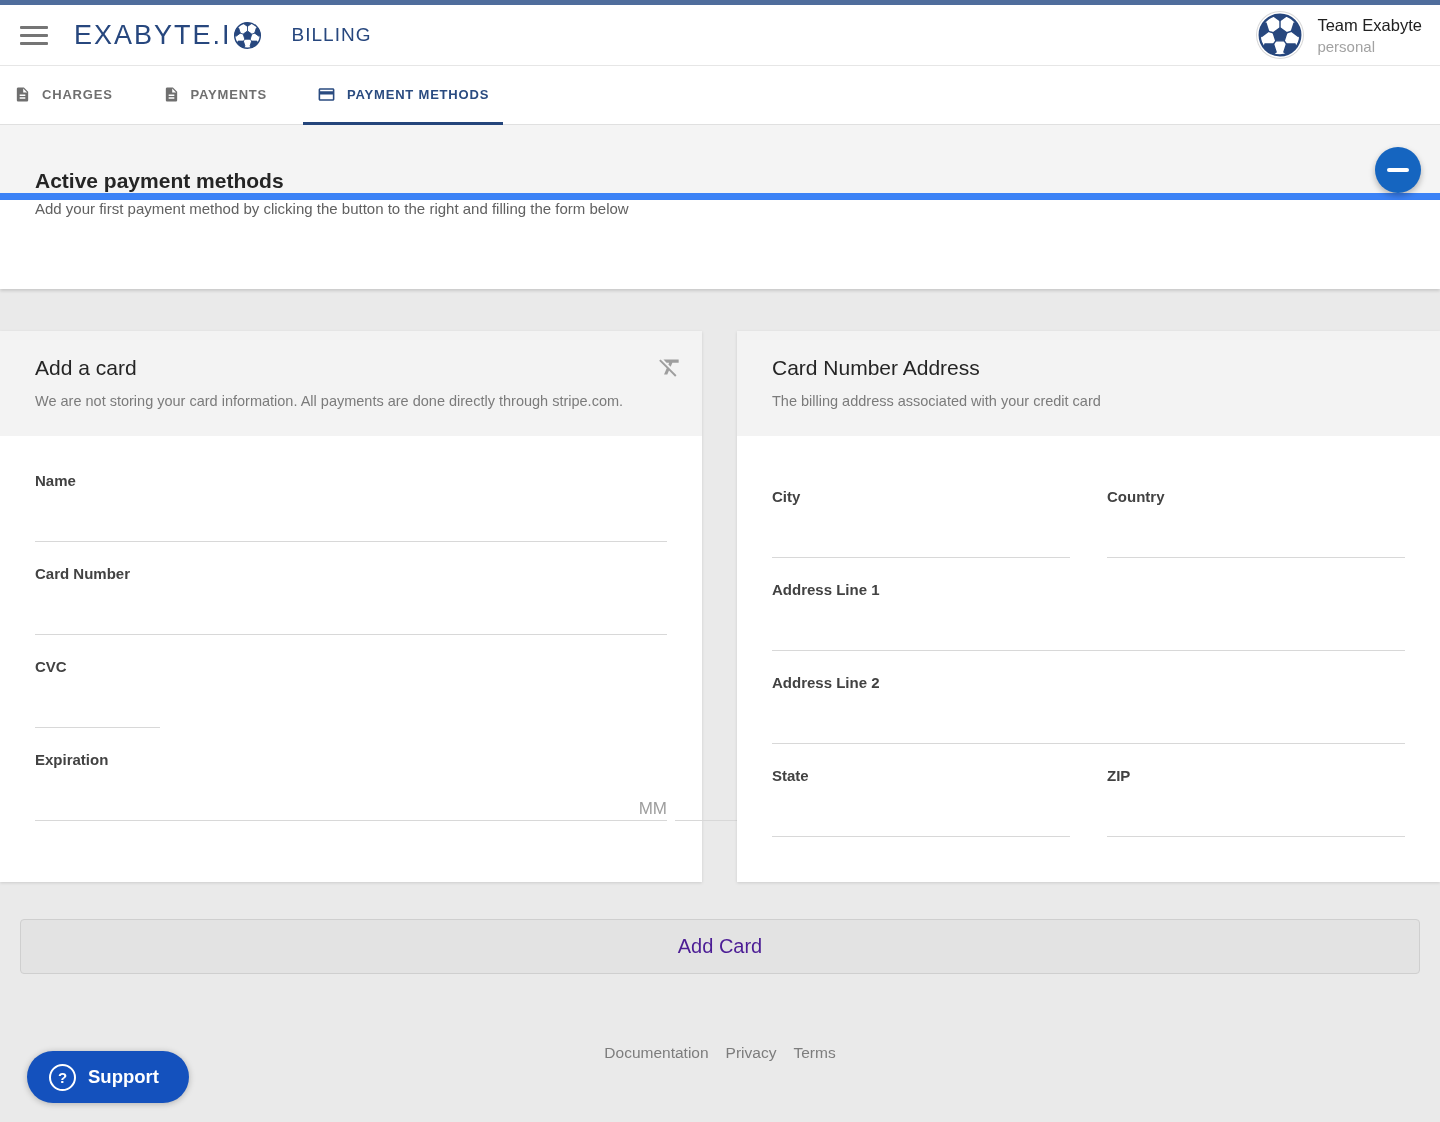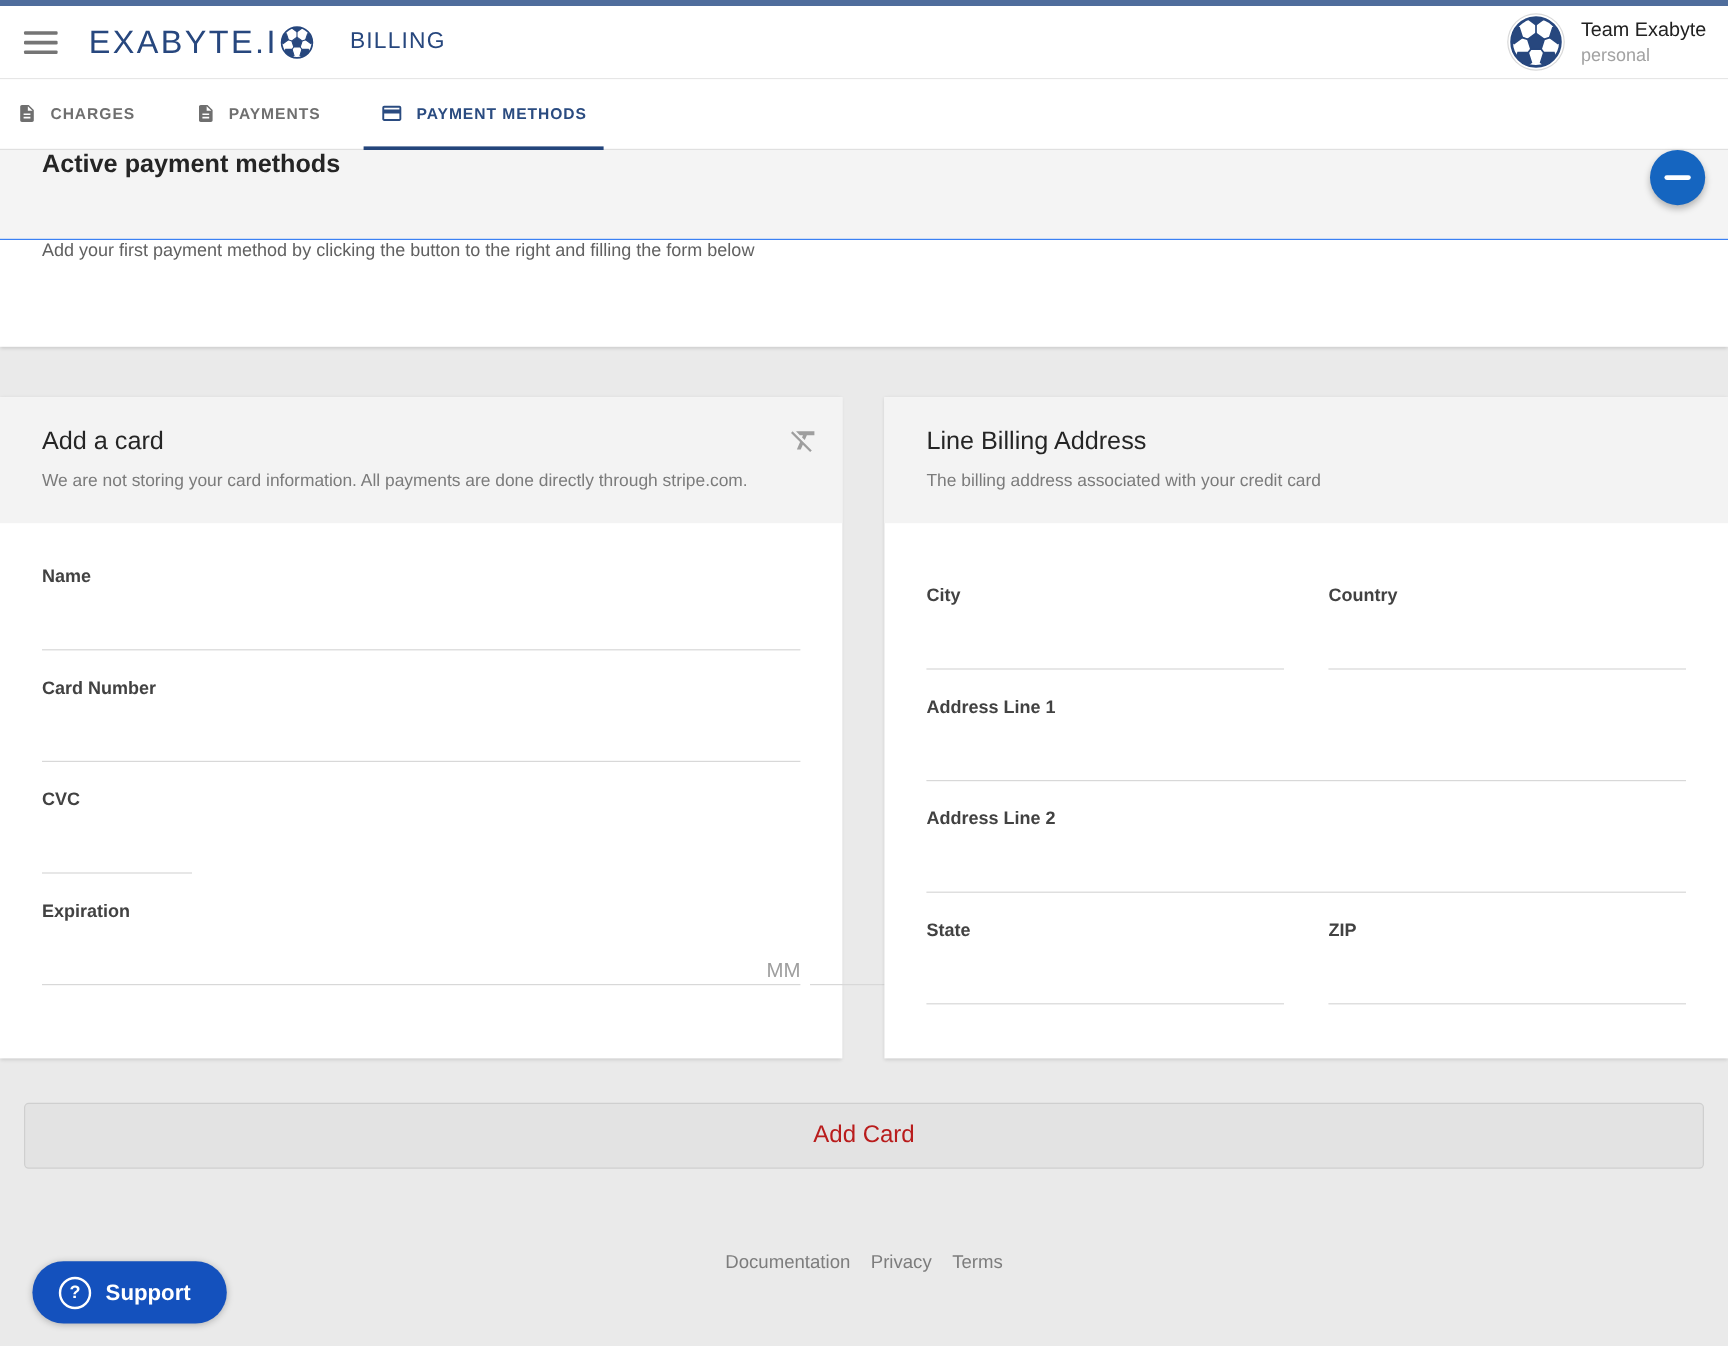--- a/index.html
+++ b/index.html
@@ -40,23 +40,23 @@
     padding:0 14px; margin-right:22px;
     font-size:13px; font-weight:bold; letter-spacing:0.8px;
     color:#6f6f6f; cursor:pointer; border-bottom:3px solid transparent;
     margin-bottom:-1px;
   }
   .tab svg { flex:none; }
   .tab.active { color:#2A4B80; border-bottom:3px solid #24457B; }
   
   .section-head {
     height:75px; background:#f4f4f4;
-    display:flex; align-items:flex-start;
+    display:flex; align-items:flex-end;
     padding:0 19px 0 35px;
-    border-bottom:1px solid #3b82f6;
+    border-bottom:7px solid #3b82f6;
   }
   .section-title { font-size:21px; color:#252525; }
   .fab {
     margin-left:auto; width:46px; height:46px; border-radius:50%;
     background:#1565C0; display:flex; align-items:center; justify-content:center;
     box-shadow:0 3px 6px rgba(0,0,0,0.28); cursor:pointer; border:none;
   }
   .fab-minus { width:22px; height:3.5px; background:#fff; border-radius:2px; }
   
   .intro {
@@ -94,21 +94,21 @@
   .input-yyyy { width:124px; flex:none; }
   .field-row { display:flex; gap:37px; margin-top:23px; }
   .field-row:first-child { margin-top:16px; }
   .field-row .field { flex:1; margin-top:0; }
   
   .add-card-btn {
     display:flex; align-items:center; justify-content:center;
     margin:37px 8px 0 20px; height:55px; width:calc(100% - 40px);
     background:#e3e3e3; border:1px solid #cfcfcf; border-radius:4px;
     font-family:"Liberation Sans", sans-serif;
-    font-size:20px; color:#b91c1c; cursor:pointer;
+    font-size:20px; color:#4c1d95; cursor:pointer;
   }
   
   .footer { margin-top:70px; text-align:center; }
   .copyright { font-size:15.5px; color:#9e9e9e; }
   .copyright .company { color:#2962C9; cursor:pointer; }
   .footer-links { font-size:15.5px; color:#7d7d7d; display:flex; justify-content:center; gap:17px; }
   .footer-links span { cursor:pointer; }
   
   .support-btn {
     position:absolute; left:27px; top:1051px; height:52px;
@@ -238,21 +238,21 @@
         <div class="exp-inputs">
           <input type="text" class="input-mm" placeholder="MM" style="">
           <input type="text" class="input-yyyy" placeholder="YYYY" style="">
         </div>
       </div>
     </div>
   </div>
 
   <div class="card card-right">
     <div class="card-head">
-      <div class="card-title">Line Billing Address</div>
+      <div class="card-title">Card Number Address</div>
       <div class="card-sub">The billing address associated with your credit card</div>
     </div>
     <div class="card-body">
       <div class="field-row">
         <div class="field">
           <label>City</label>
           <input type="text" style="">
         </div>
         <div class="field">
           <label>Country</label>

